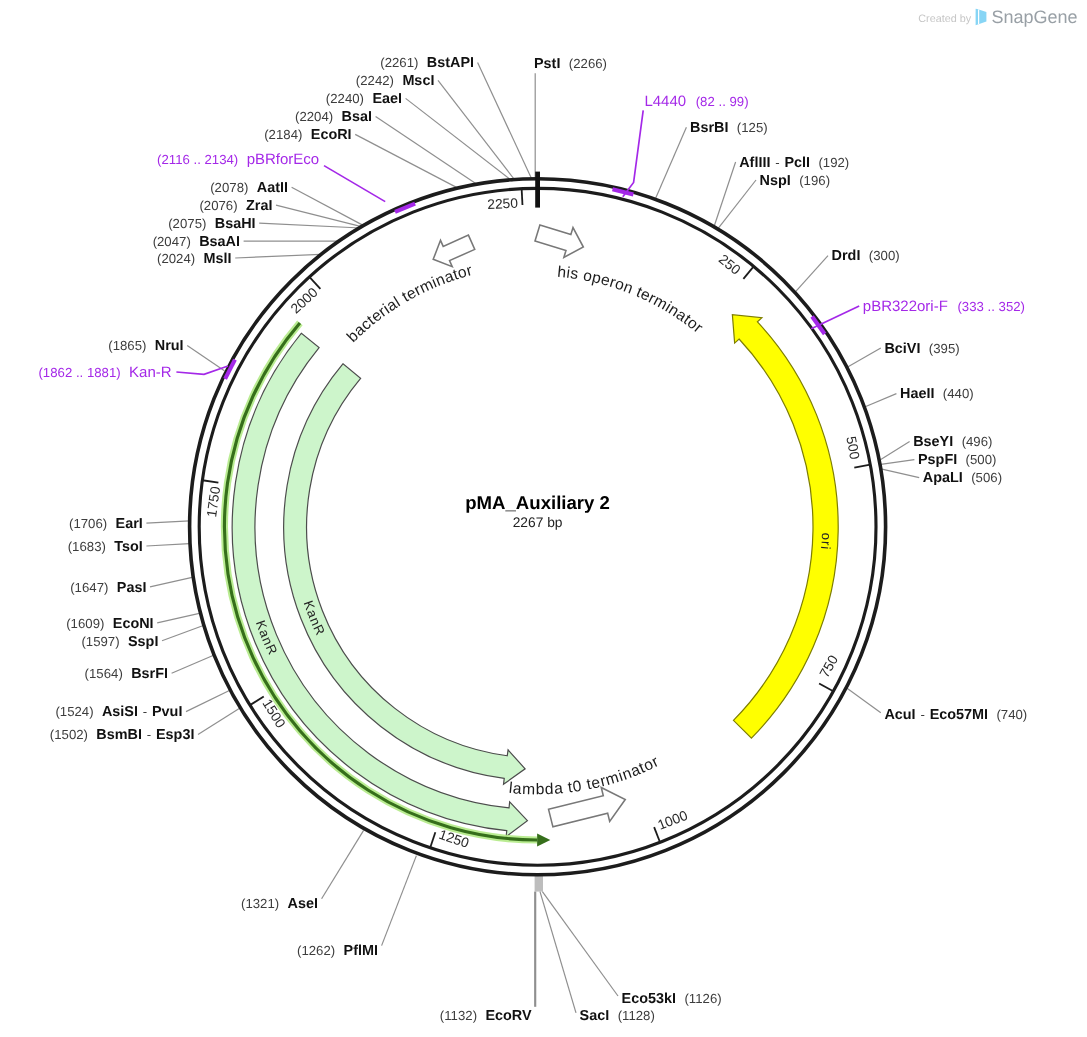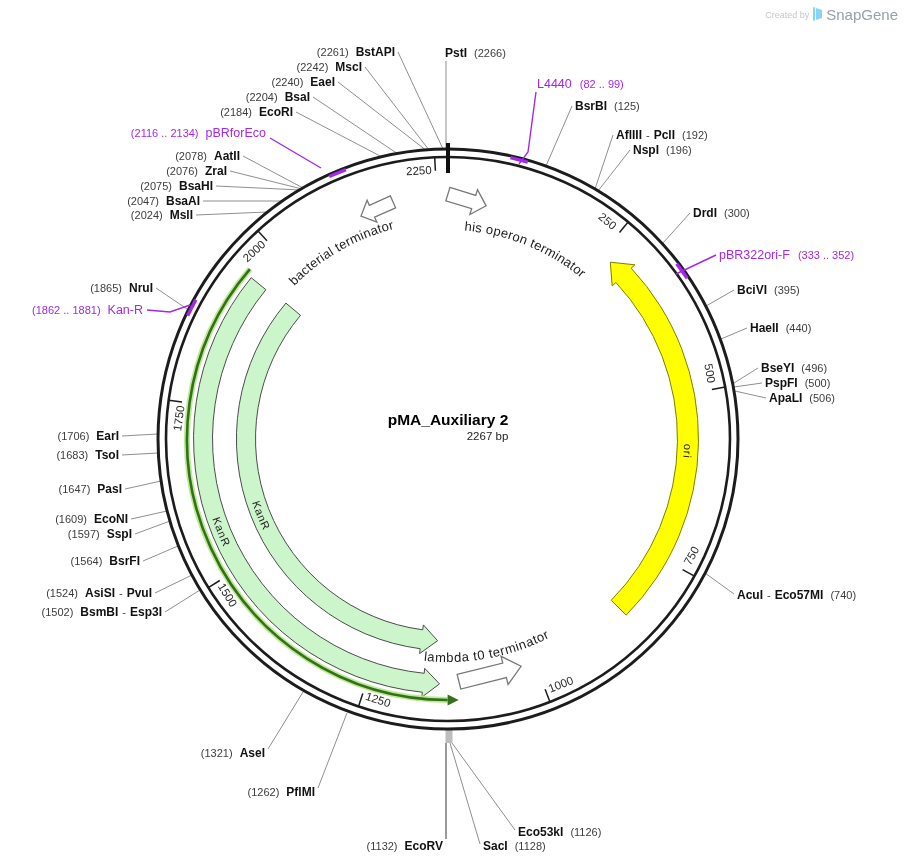--- a/index.html
+++ b/index.html
@@ -11,21 +11,21 @@
   .epos{font-size:11px;fill:#3d3d3d;}
   .esep{font-size:11px;fill:#3d3d3d;}
   .pname{font-size:12.5px;fill:#A428E8;}
   .ppos{font-size:11px;fill:#A428E8;}
   .tick{font-size:11.5px;fill:#2a2a2a;}
   .term{font-size:13px;fill:#1c1c1c;letter-spacing:.4px;}
   .feat{font-size:11px;fill:#232323;letter-spacing:.8px;}
   #title-block{position:absolute;left:448px;top:411px;transform:translateX(-50%);
                text-align:center;white-space:nowrap;}
   #title-name{font-size:15.5px;font-weight:700;color:#000;}
-  #title-size{font-size:11.5px;color:#222;margin-top:1px;text-align:right;}
+  #title-size{font-size:11.5px;color:#222;margin-top:1px;}
   #watermark{position:absolute;top:6px;right:8px;display:flex;align-items:center;gap:3px;}
   #wm-created{font-size:9px;color:#c6c6c6;}
   #wm-brand{font-size:15px;font-weight:400;color:#99a0a6;}
 </style>
 </head>
 <body>
 
 <div id="stage">
   <svg id="map" width="906" height="864" viewBox="0 0 906 864">
       <defs>

